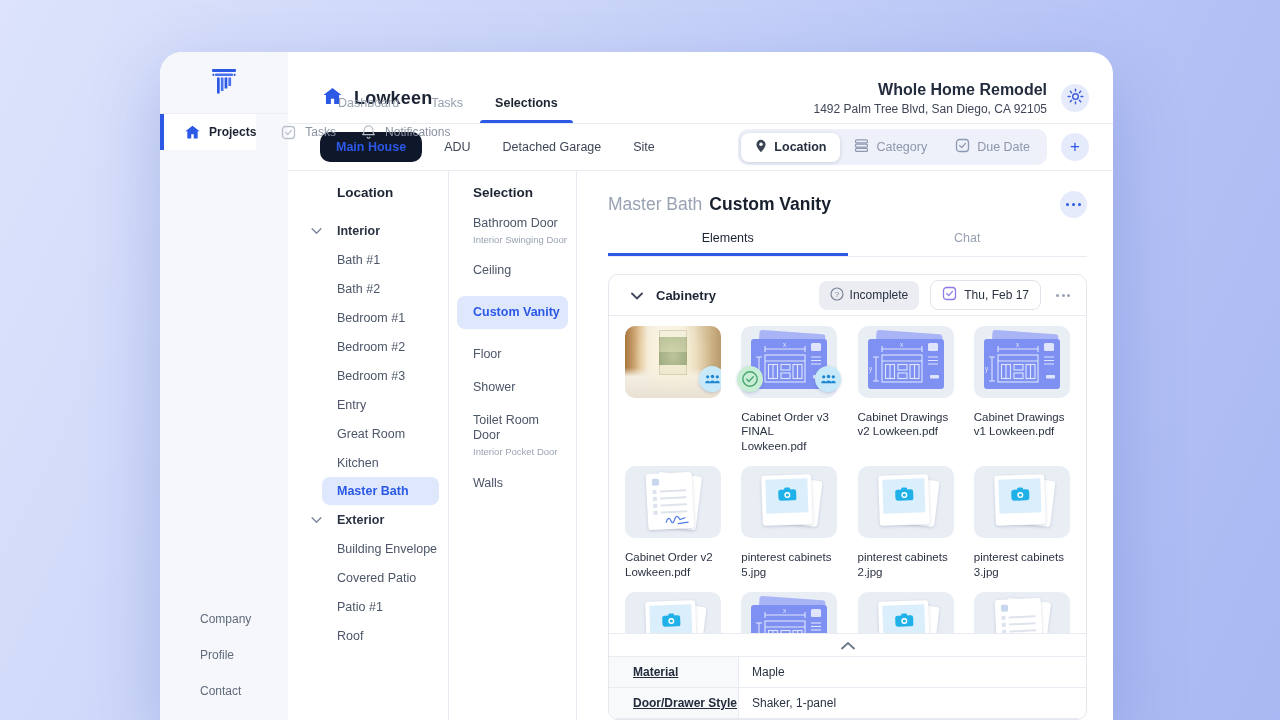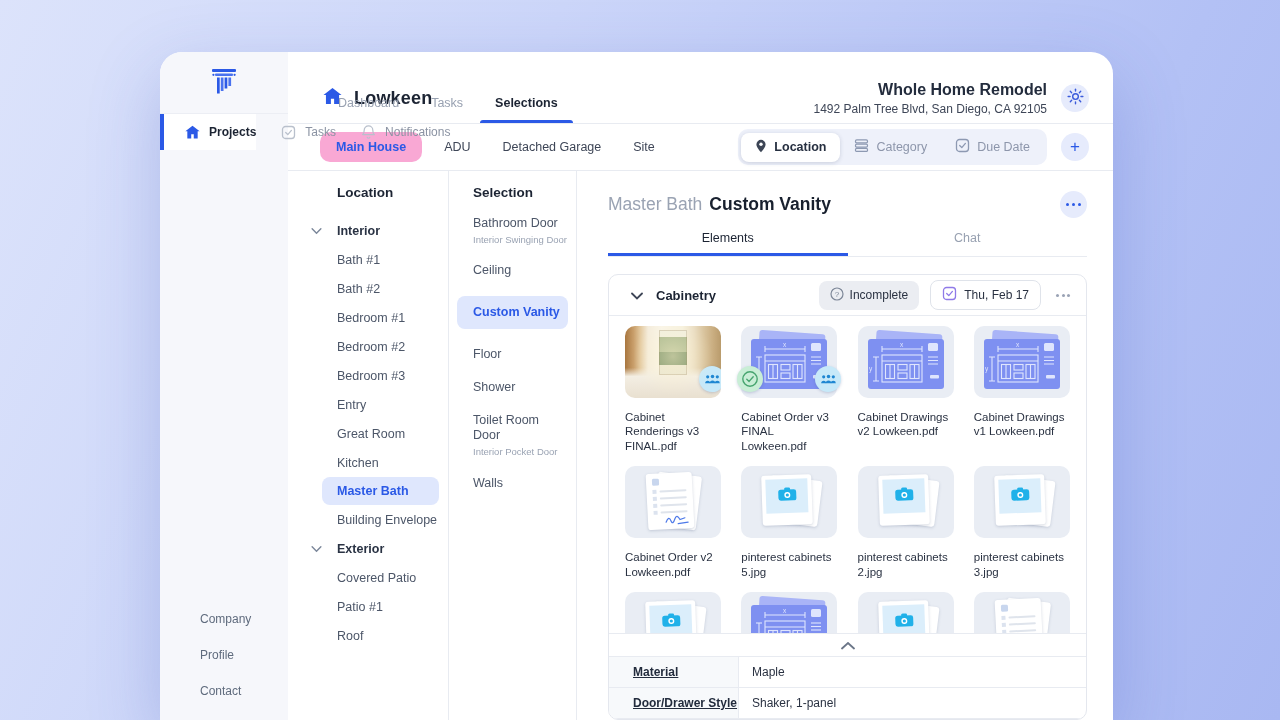--- a/index.html
+++ b/index.html
@@ -35,21 +35,21 @@
   .proj-addr { font-size:12px; color:#3e4657; }
   .circle-btn { width:28px; height:28px; border-radius:50%; background:#e6ebfc; display:flex; align-items:center; justify-content:center; cursor:pointer; flex-shrink:0; }
   .header-tabs { position:absolute; left:50px; bottom:0; display:flex; gap:32px; }
   .h-tab { font-size:12.5px; color:#98a1b1; padding-bottom:13px; position:relative; cursor:pointer; }
   .h-tab.active { color:#1c2433; font-weight:bold; }
   .h-tab.active::after { content:""; position:absolute; left:-15px; right:-15px; bottom:0; height:3px; background:#2b59e6; border-radius:3px 3px 0 0; }
   
   .filter-row { height:47px; border-bottom:1px solid #e8ebf1; display:flex; align-items:center; padding:0 24px 0 32px; flex-shrink:0; }
   .chips { display:flex; align-items:center; gap:12px; }
   .chip { font-size:12.5px; color:#3e4657; padding:8px 10px; cursor:pointer; white-space:nowrap; }
-  .chip.active { background:#f9a8d4; color:#2b59e6; font-weight:bold; border-radius:10px; padding:8px 16px; }
+  .chip.active { background:#0f172a; color:#2b59e6; font-weight:bold; border-radius:10px; padding:8px 16px; }
   .filter-right { margin-left:auto; display:flex; align-items:center; gap:14px; }
   .seg-ctl { background:#eef1fa; border-radius:10px; padding:3px; display:flex; align-items:center; }
   .seg { display:flex; align-items:center; gap:7px; font-size:12.5px; color:#8d96ab; padding:6px 14px; border-radius:8px; cursor:pointer; white-space:nowrap; }
   .seg.active { background:#fff; color:#262f40; font-weight:bold; box-shadow:0 1px 4px rgba(40,50,90,.18); }
   .plus-btn { width:28px; height:28px; border-radius:50%; background:#e6ebfc; color:#2b59e6; font-size:17px; display:flex; align-items:center; justify-content:center; cursor:pointer; }
   
   .body-panels { flex:1; display:flex; min-height:0; }
   .loc-panel { width:161px; border-right:1px solid #e8ebf1; padding-top:14px; flex-shrink:0; overflow:hidden; }
   .sel-panel { width:128px; border-right:1px solid #e8ebf1; padding-top:14px; flex-shrink:0; overflow:hidden; }
   .panel-heading { font-size:13.5px; font-weight:bold; color:#1c2433; margin:0 0 16px 49px; }
@@ -288,30 +288,30 @@
             </div>
             <div class="loc-item">
               <span>Great Room</span>
             </div>
             <div class="loc-item">
               <span>Kitchen</span>
             </div>
             <div class="loc-item selected">
               <span>Master Bath</span>
             </div>
-            <div class="loc-item">
-              <span>Building Envelope</span>
-            </div>
             <div class="loc-item group">
               <span class="chev">
                 <svg width="11" height="7" viewBox="0 0 12 8" fill="none" stroke="#7a8699" stroke-width="1.6" stroke-linecap="round">
                   <polyline points="1,1.5 6,6.5 11,1.5"></polyline>
                 </svg>
               </span>
               <span>Exterior</span>
+            </div>
+            <div class="loc-item">
+              <span>Building Envelope</span>
             </div>
             <div class="loc-item">
               <span>Covered Patio</span>
             </div>
             <div class="loc-item">
               <span>Patio #1</span>
             </div>
             <div class="loc-item">
               <span>Roof</span>
             </div>
@@ -404,21 +404,20 @@
                           <circle cx="4.2" cy="3.4" r="1.9"></circle>
                           <path d="M1.2 11 a3 3 0 0 1 6 0 Z"></path>
                           <circle cx="10" cy="2.9" r="2.1"></circle>
                           <path d="M6.7 11 a3.3 3.3 0 0 1 6.6 0 Z"></path>
                           <circle cx="15.8" cy="3.4" r="1.9"></circle>
                           <path d="M12.8 11 a3 3 0 0 1 6 0 Z"></path>
                         </g>
                       </svg>
                     </div>
                   </div>
-                  <div class="file-name">Cabinet Renderings v3 FINAL.pdf</div>
                 </div>
                 <div class="file-item">
                   <div class="thumb">
 <svg class="bp" viewBox="0 0 96 72">
   <rect x="17" y="6" width="66" height="46" rx="3" fill="#a9b4f7" transform="rotate(4 50 29)"></rect>
   <rect x="10" y="13" width="76" height="50" rx="3" fill="#7e90f1"></rect>
   <g stroke="#dfe5fd" stroke-width="1.1" fill="none">
     <line x1="24" y1="23" x2="64" y2="23"></line>
                         <line x1="24" y1="20" x2="24" y2="26"></line>
                         <line x1="64" y1="20" x2="64" y2="26"></line>

